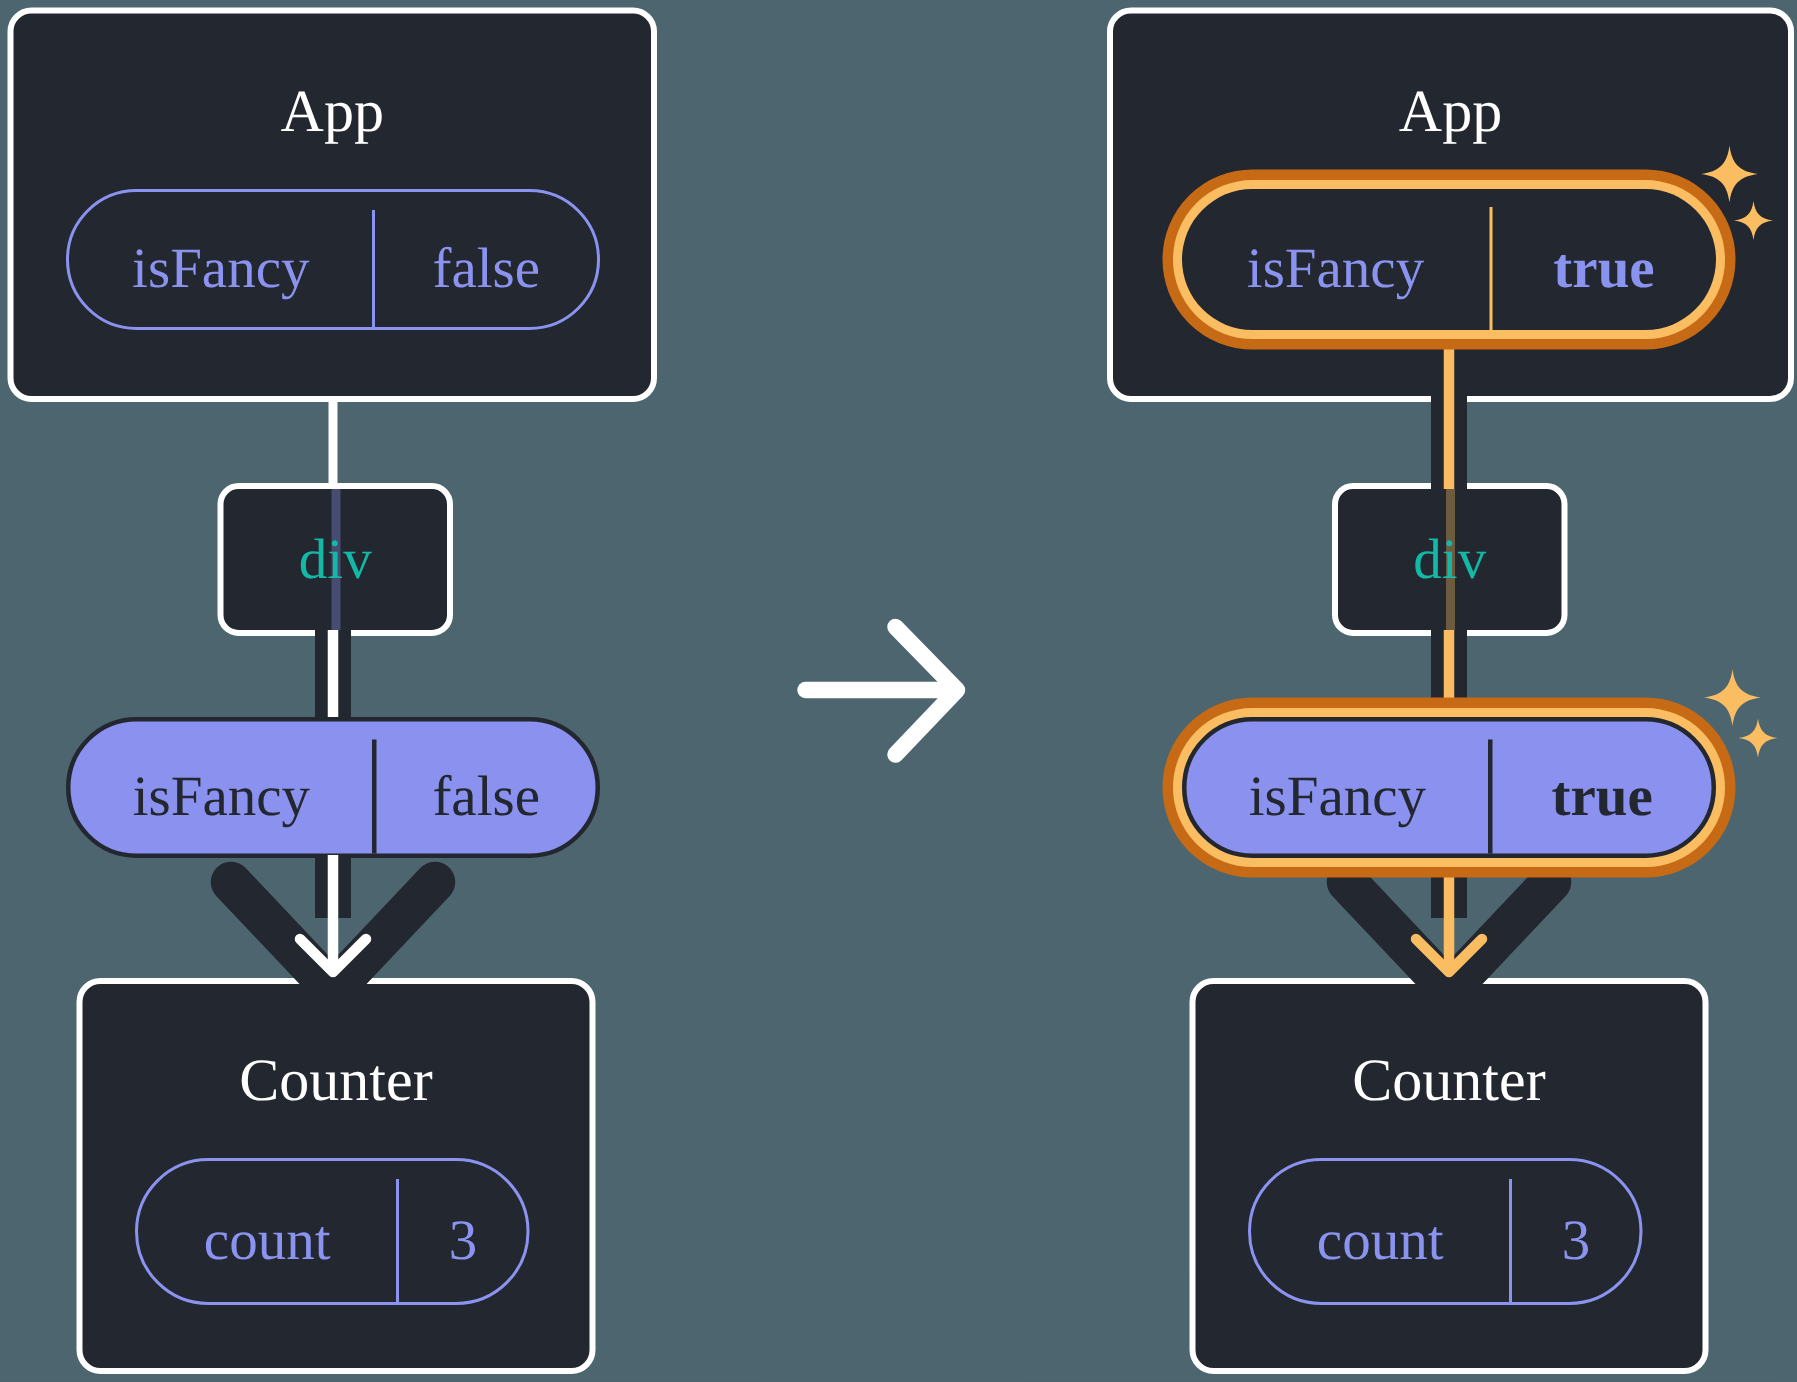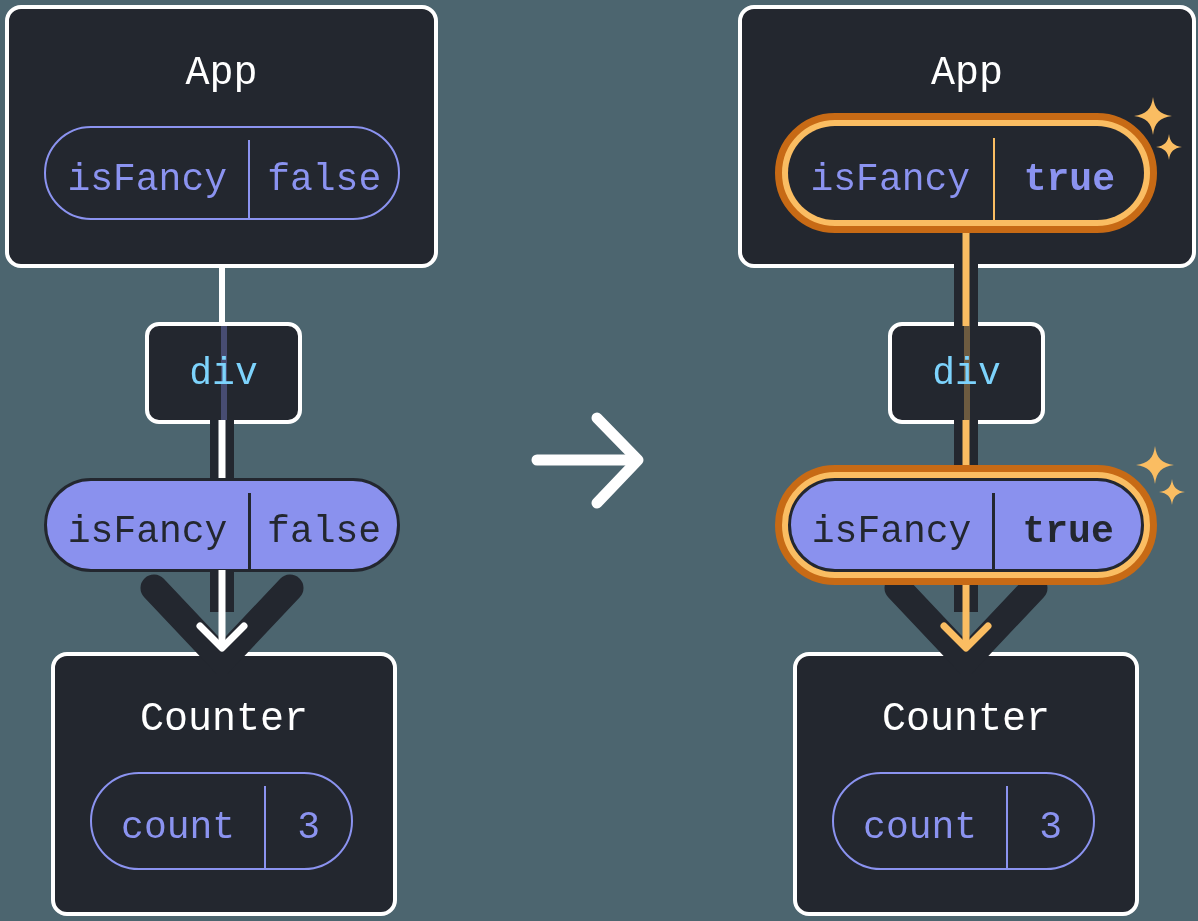--- a/index.html
+++ b/index.html
@@ -1,20 +1,20 @@
 <!DOCTYPE html>
 <html><head>
 <meta charset="utf-8">
 <style>
   html,body{margin:0;padding:0;background:#4C656F;}
   .canvas{
     position:relative;
     width:1198px;height:921px;
     background:#4C656F;
-    font-family:Liberation Mono, monospace;
+    font-family:Liberation Serif, serif;
     overflow:hidden;
   }
   
   .panel{
     position:absolute;
     background:#23272F;
     border:4px solid #FFFFFF;
     border-radius:16px;
     box-sizing:border-box;
   }
@@ -48,21 +48,21 @@
   .bold{font-weight:700;}
   
   .div-node{
     position:absolute;
     width:157px;height:102px;
     background:#23272F;
     border:4px solid #FFFFFF;
     border-radius:14px;
     box-sizing:border-box;
     display:flex;align-items:center;justify-content:center;
-    color:#7dd3fc;font-size:38px;
+    color:#14b8a6;font-size:38px;
     z-index:1;
   }
   .div-node .ghost-line{
     position:absolute;left:50%;top:0;bottom:0;
     width:6px;transform:translateX(-50%);
   }
   .ghost-purple{background:rgba(139,147,240,0.35);}
   .ghost-orange{background:rgba(250,189,98,0.35);}
   .div-label{position:relative;z-index:1;}
   

